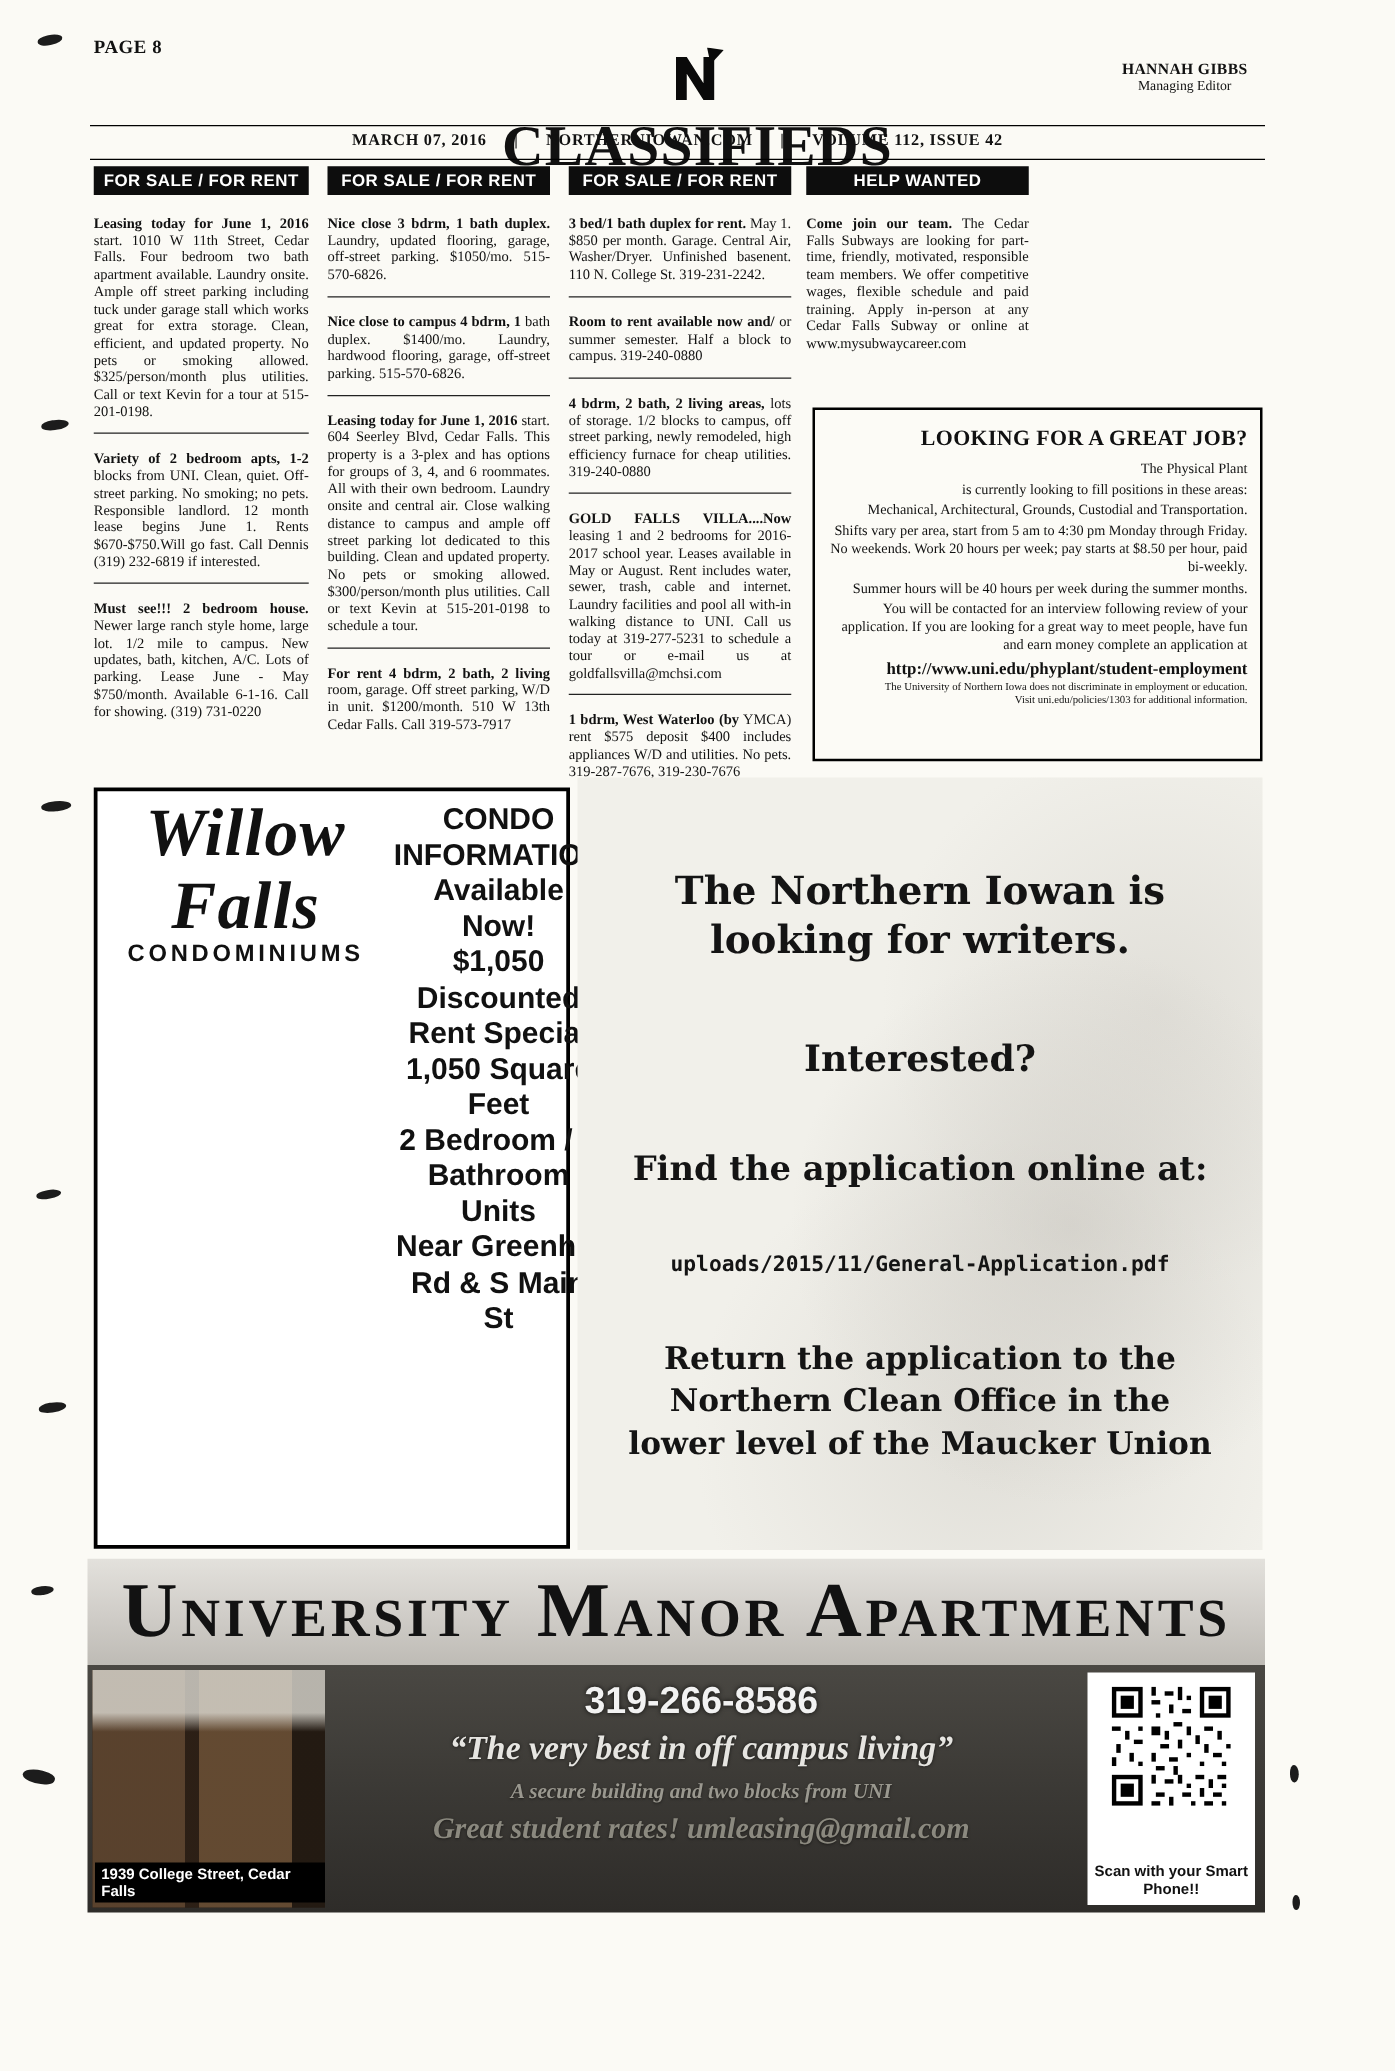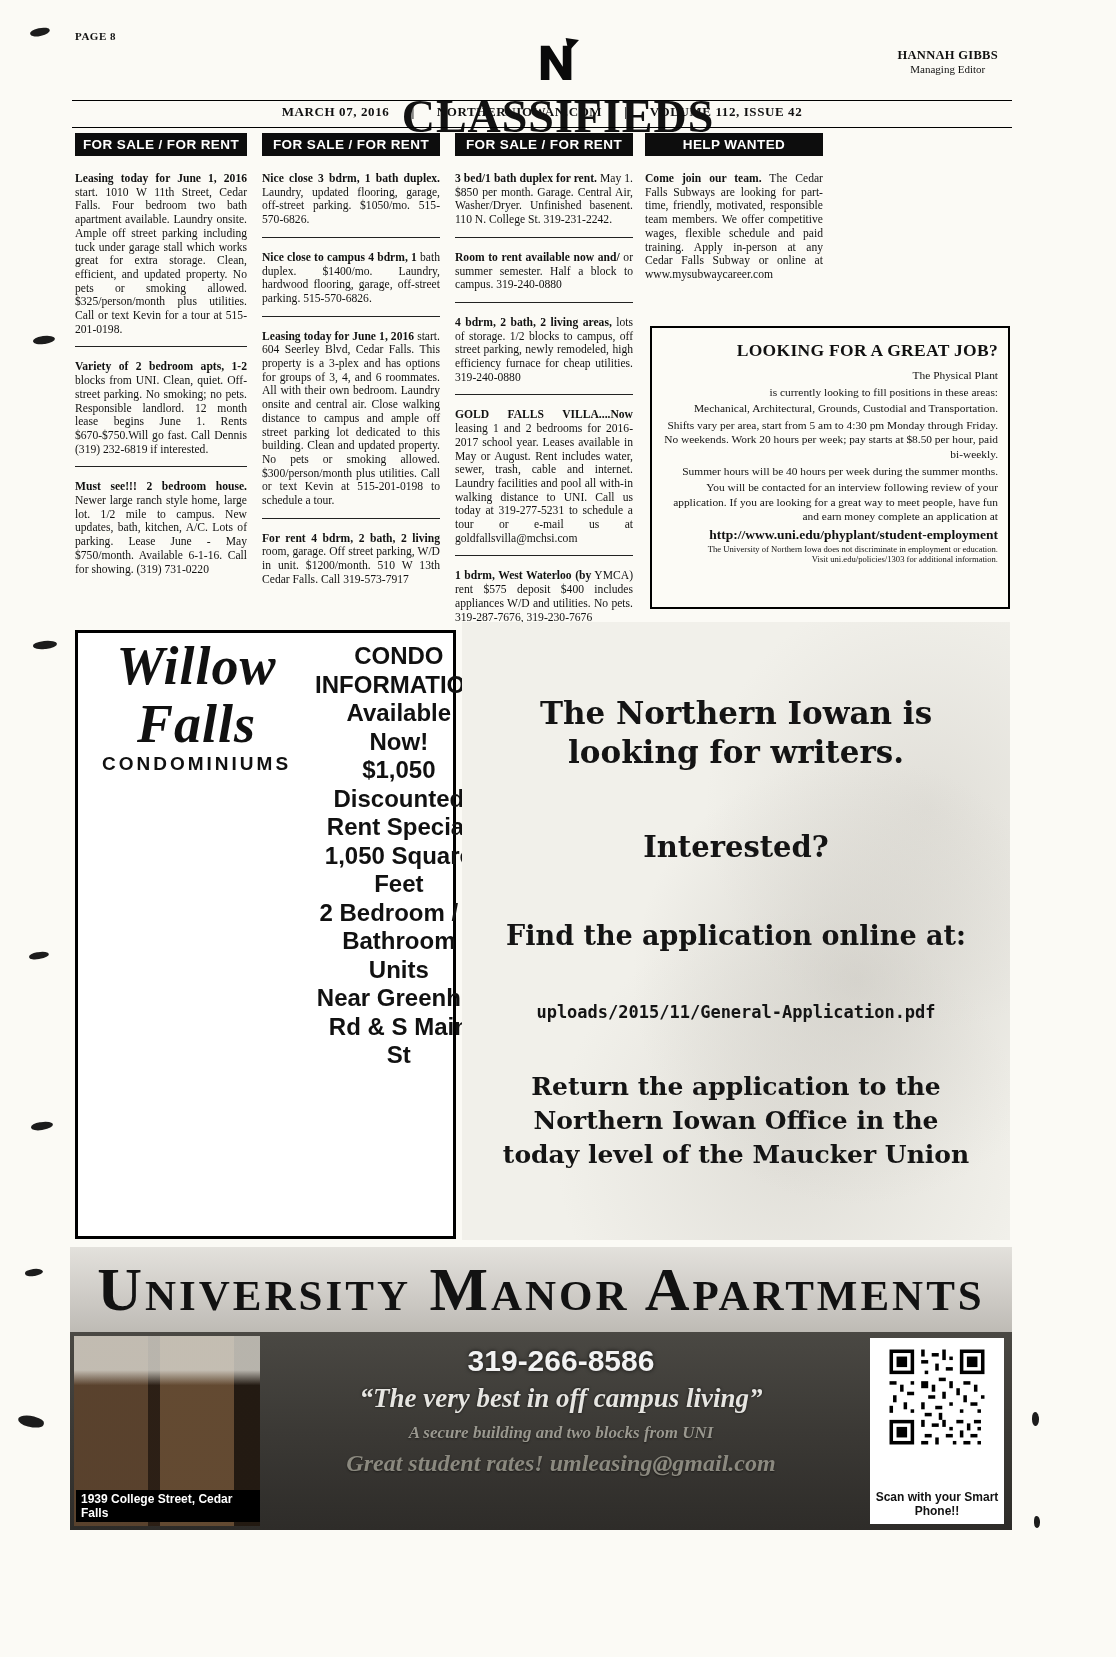--- a/index.html
+++ b/index.html
@@ -3,21 +3,21 @@
 <meta charset="utf-8">
 <style>
   * { margin:0; padding:0; box-sizing:border-box; }
   html,body { background:#dedcd6; }
   .page {
     position:relative; width:1116px; height:1657px; margin:0 auto;
     background:#fbfaf5; color:#111; font-family:"Liberation Serif", serif;
     overflow:hidden;
   }
   
-  .page-label { position:absolute; left:75px; top:30px; font-weight:bold; font-size:11px; letter-spacing:.5px; }
+  .page-label { position:absolute; left:75px; top:30px; font-weight:bold; font-size:15px; letter-spacing:.5px; }
   .masthead { position:absolute; left:0; right:0; top:38px; display:flex; justify-content:center; align-items:center; gap:8px;flex-direction:column; }
   .masthead h1 { font-size:46px; font-weight:bold; letter-spacing:1px; font-family:"Liberation Serif", serif; }
   .n-logo { width:42px; height:44px; }
   .editor { position:absolute; right:118px; top:48px; text-align:center; }
   .editor .name { font-weight:bold; font-size:12.5px; letter-spacing:.3px; }
   .editor .title { font-size:11px; }
   .rule { position:absolute; left:72px; right:104px; border-top:1.6px solid #000; }
   .dateline { position:absolute; left:72px; right:104px; top:104px; text-align:center;
     font-weight:bold; font-size:13px; letter-spacing:.6px; }
   .dateline .sep { margin:0 22px; }
@@ -243,21 +243,21 @@
     </div>
   </section>
 
   <section class="writers">
     <div class="wr-headline">The Northern Iowan is looking for writers.</div>
     <div class="wr-interested">Interested?</div>
     <div class="wr-find">Find the application online at:</div>
     <div class="wr-url">
       <div>uploads/2015/11/General-Application.pdf</div>
     </div>
-    <div class="wr-return">Return the application to the Northern Iowan Office in the today level of the Maucker Union</div>
+    <div class="wr-return">Return the application to the Northern Clean Office in the lower level of the Maucker Union</div>
   </section>
 
   <section class="manor">
     <div class="mn-banner">University Manor Apartments</div>
     <div class="mn-strip">
       <div class="mn-photo">
         <div class="mn-caption">1939 College Street, Cedar Falls</div>
       </div>
       <div class="mn-center">
         <div class="mn-phone">319-266-8586</div>

